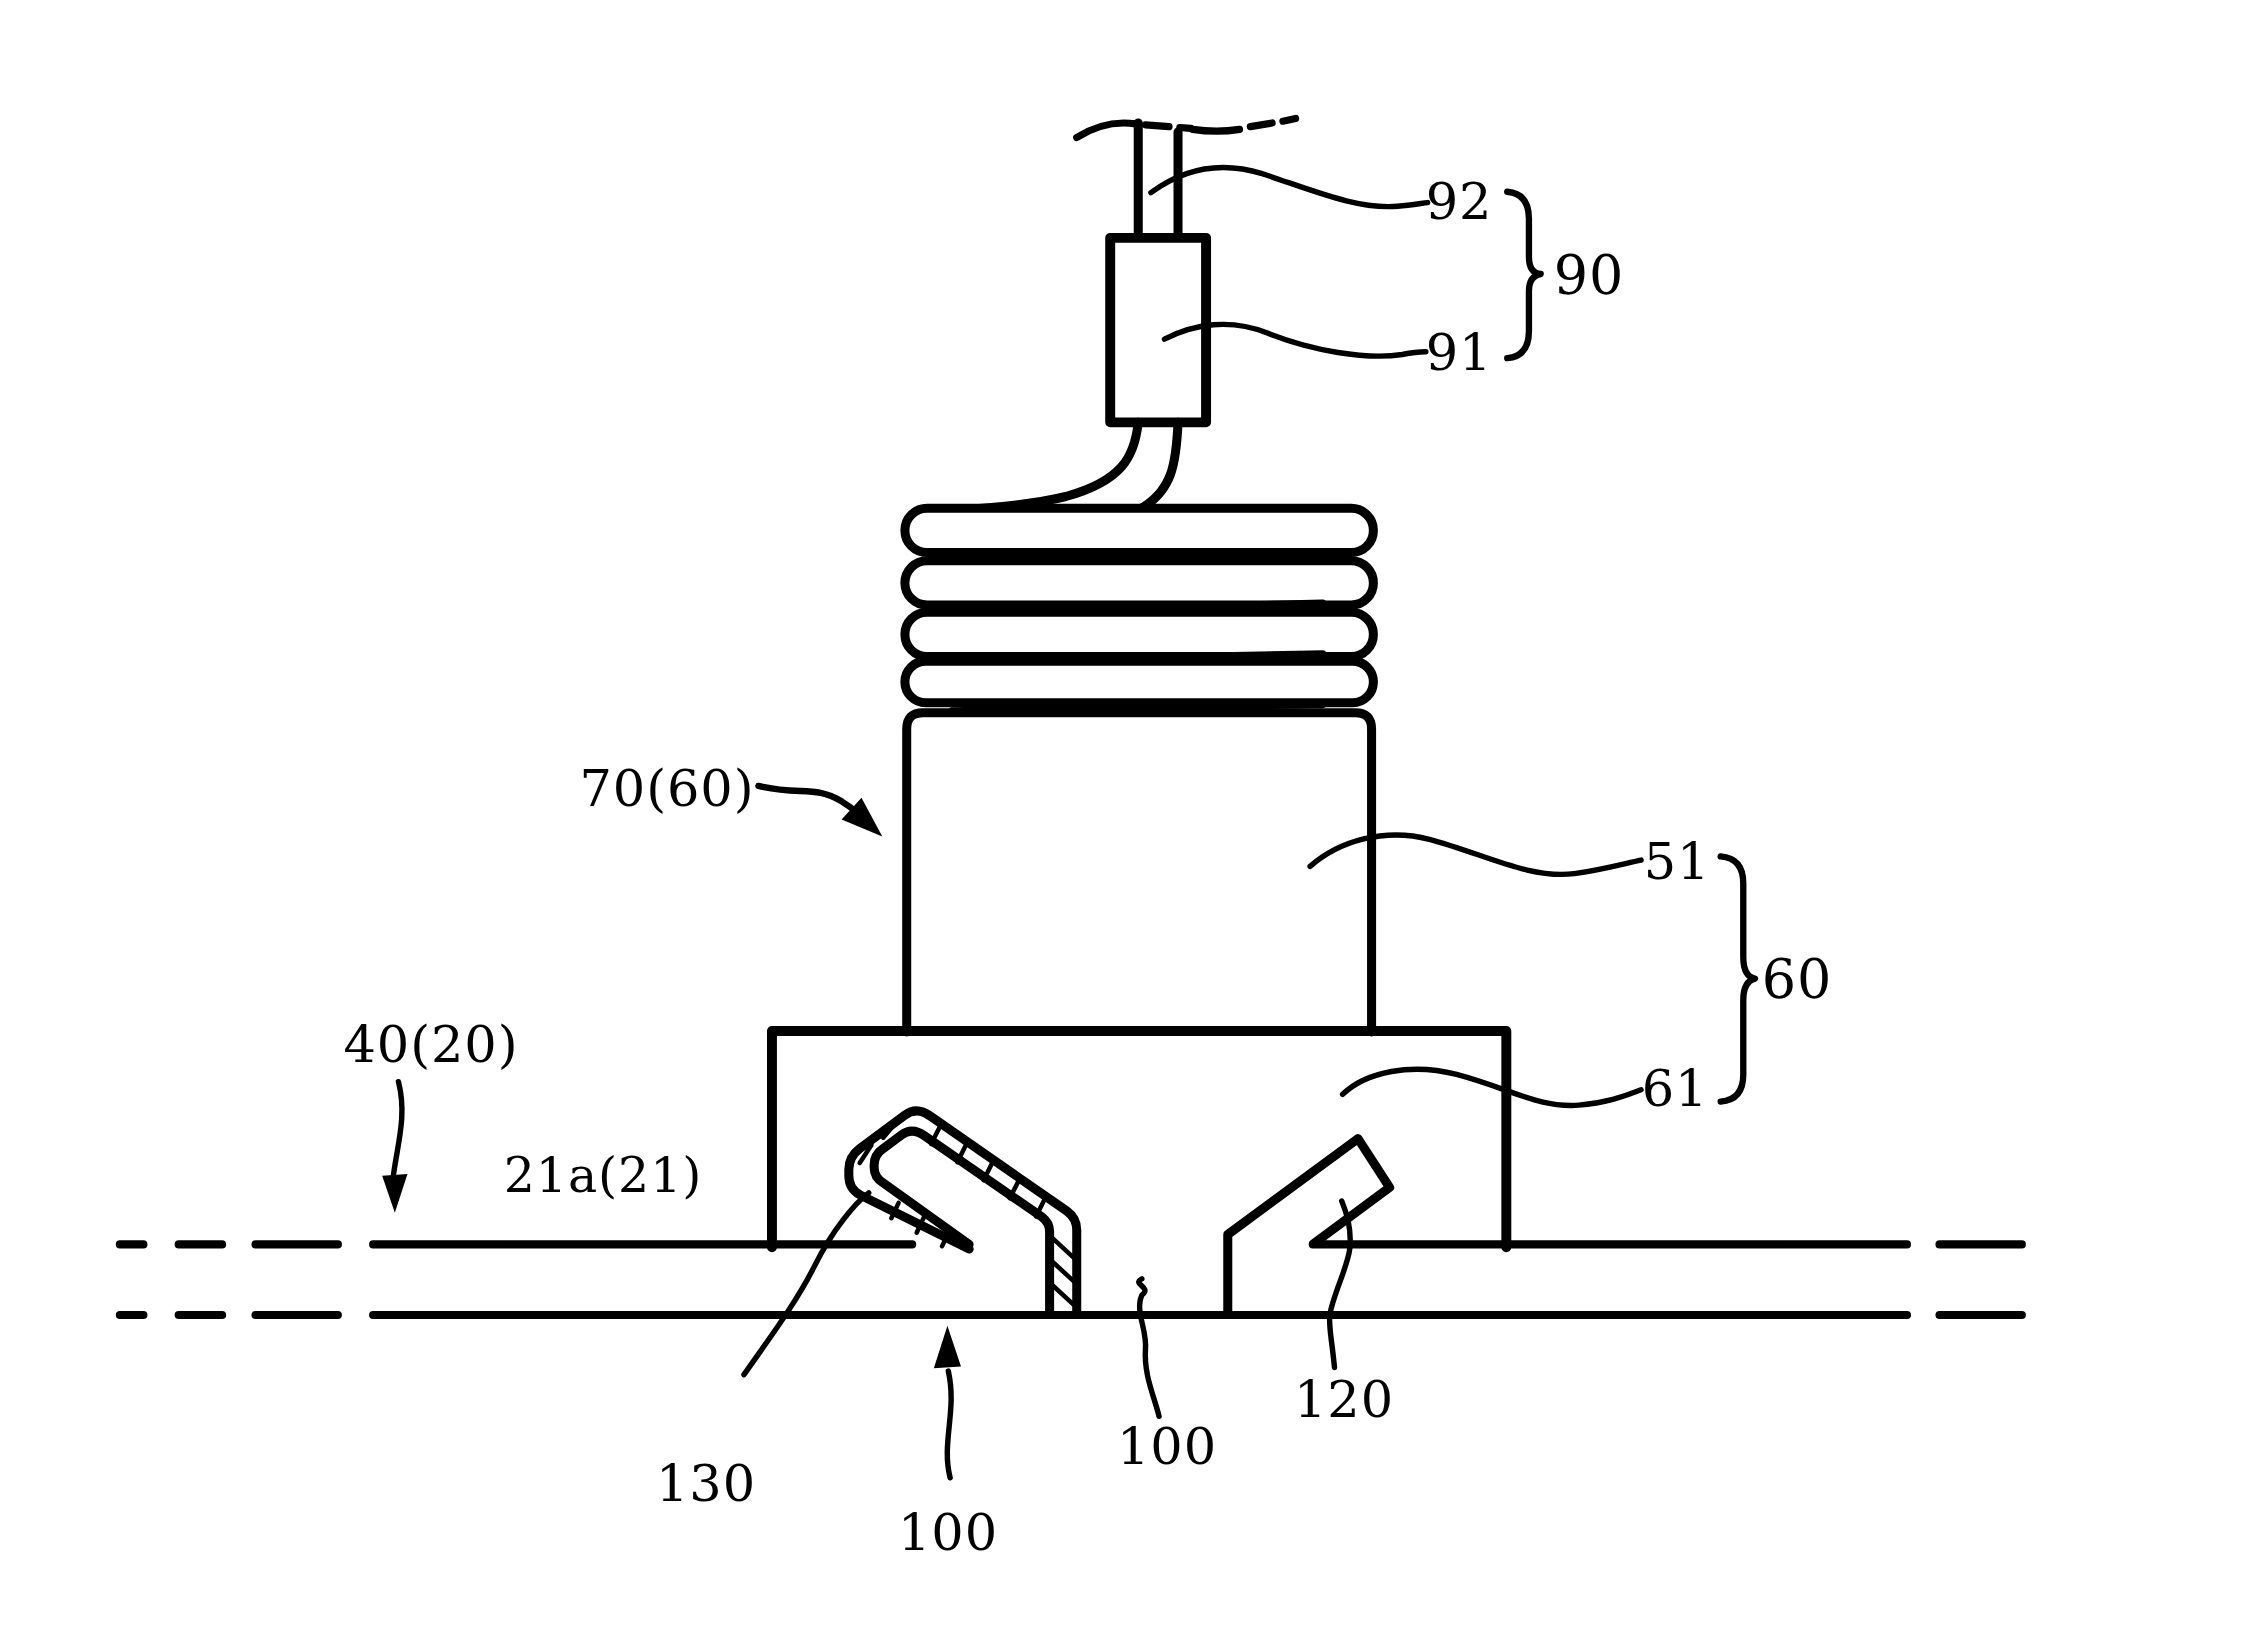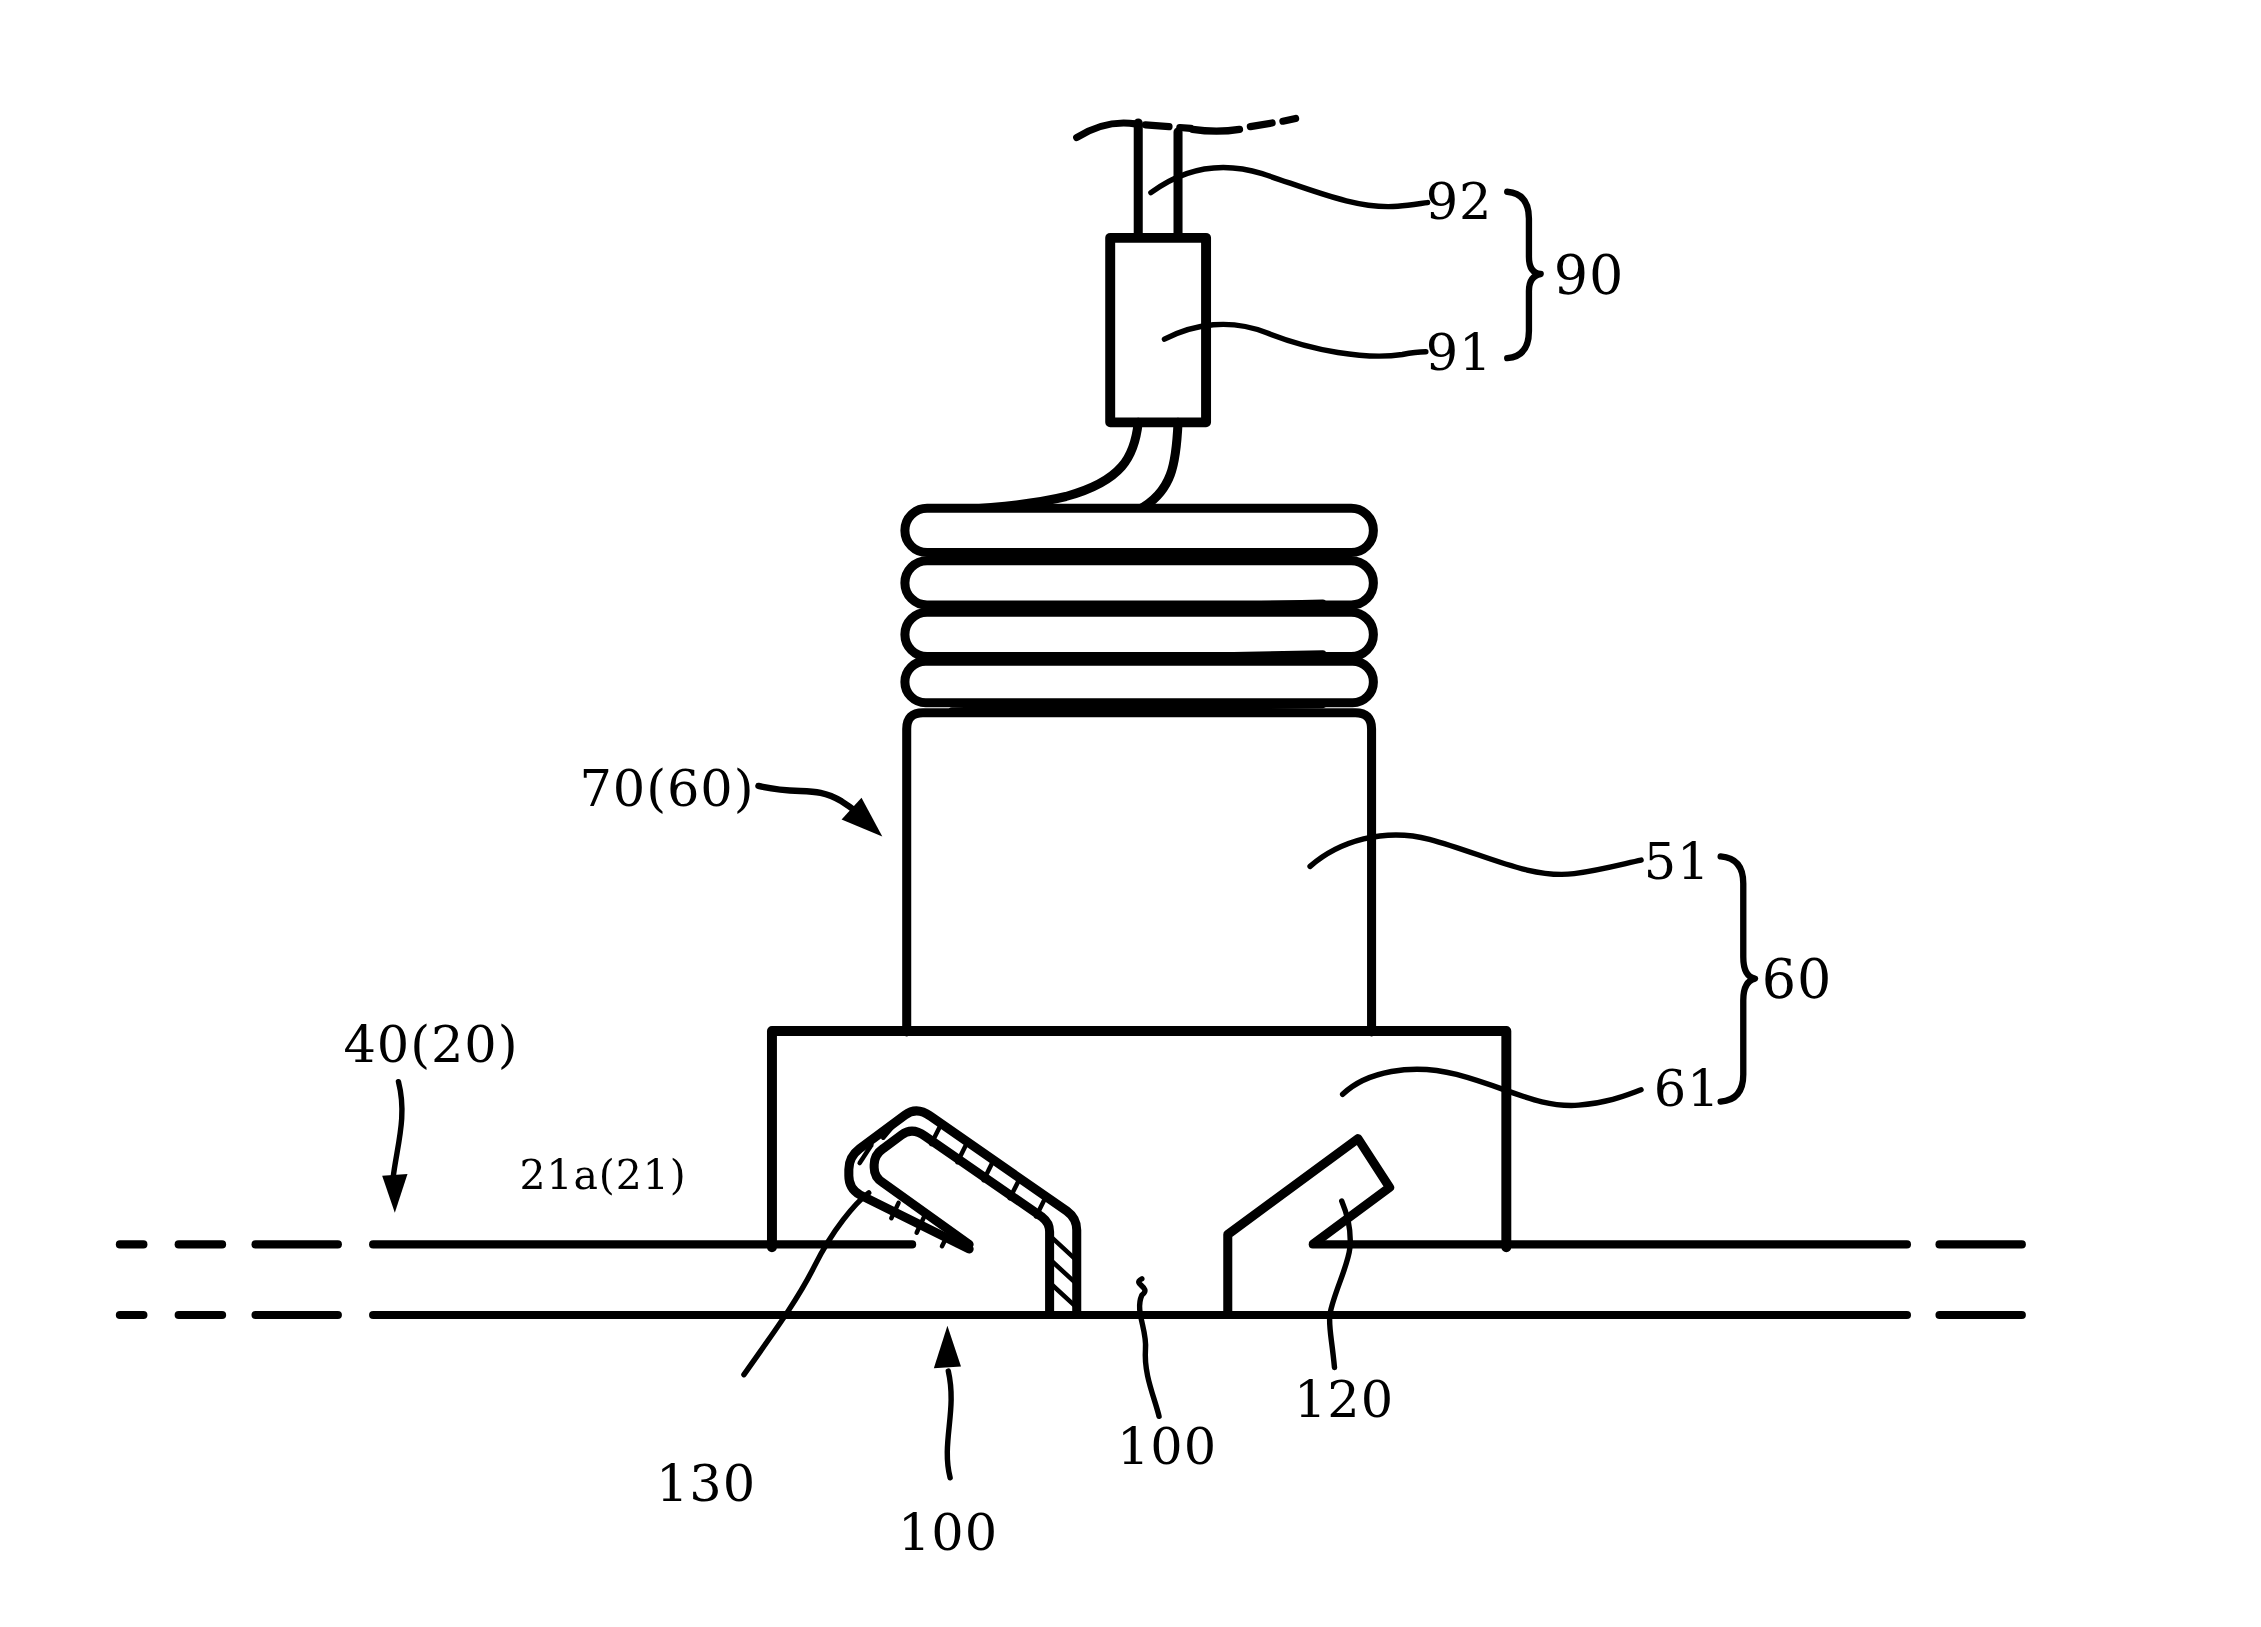--- a/index.html
+++ b/index.html
@@ -2,21 +2,21 @@
 <html style="font-size:14.5px"><head>
 <meta charset="utf-8">
 <style>
   html,body{margin:0;padding:0;background:#ffffff;}
   #stage{position:relative;width:2028px;height:1627px;background:#ffffff;overflow:hidden;
          font-family:"DejaVu Serif","Liberation Serif",serif;}
   #drawing{position:absolute;left:0;top:0;}
   .lbl{position:absolute;transform:translate(-50%,-50%);color:#000;white-space:nowrap;
        font-size:51px;line-height:1;letter-spacing:0.9px;}
   .lbl.big{font-size:54px;}
-  .lbl.small{font-size:41px;}
+  .lbl.small{font-size:49px;}
 </style>
 </head>
 <body>
 
 <div id="stage">
 
   <svg id="drawing" width="2262" height="1627" viewBox="0 0 2500 1799" fill="none" stroke="#000" stroke-linecap="round" stroke-linejoin="round">
 
     <g>
       <line x1="1258" y1="136" x2="1258" y2="263" stroke-width="10"></line>
@@ -119,21 +119,21 @@
 
     <path stroke-width="7" d="M 1666,212 Q 1690,214 1690,242 L 1690,284 Q 1690,302 1703,303 Q 1690,305 1690,322 L 1690,366 Q 1690,394 1666,396"></path>
     <path stroke-width="7" d="M 1902,947 Q 1927,949 1927,977 L 1927,1058 Q 1927,1080 1940,1082 Q 1927,1085 1927,1106 L 1927,1188 Q 1927,1216 1902,1218"></path>
   </svg>
 
   <div class="lbl" style="left:1459px; top:201px;">92</div>
   <div class="lbl" style="left:1459px; top:352px;">91</div>
   <div class="lbl big" style="left:1589px; top:276px;">90</div>
   <div class="lbl" style="left:1677px; top:861px;">51</div>
   <div class="lbl big" style="left:1797px; top:980px;">60</div>
-  <div class="lbl" style="left:1675px; top:1088px;margin-left:12px;">61</div>
+  <div class="lbl" style="left:1675px; top:1088px;">61</div>
   <div class="lbl" style="left:667px;  top:788px;">70(60)</div>
   <div class="lbl" style="left:431px;  top:1044px;">40(20)</div>
   <div class="lbl small" style="left:603px;  top:1175px;">21a(21)</div>
   <div class="lbl" style="left:706px;  top:1483px;">130</div>
   <div class="lbl" style="left:1167px; top:1446px;">100</div>
   <div class="lbl" style="left:948px; top:1516px;margin-top:16px;">100</div>
   <div class="lbl" style="left:1344px; top:1399px;">120</div>
 </div>
 
 

